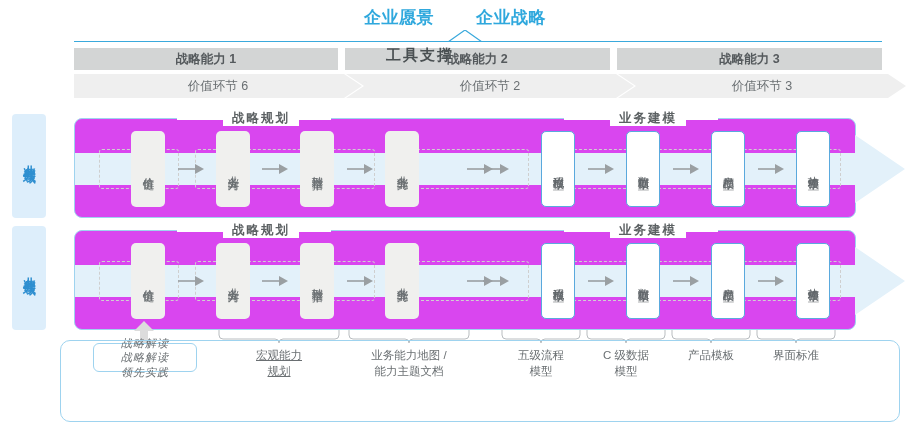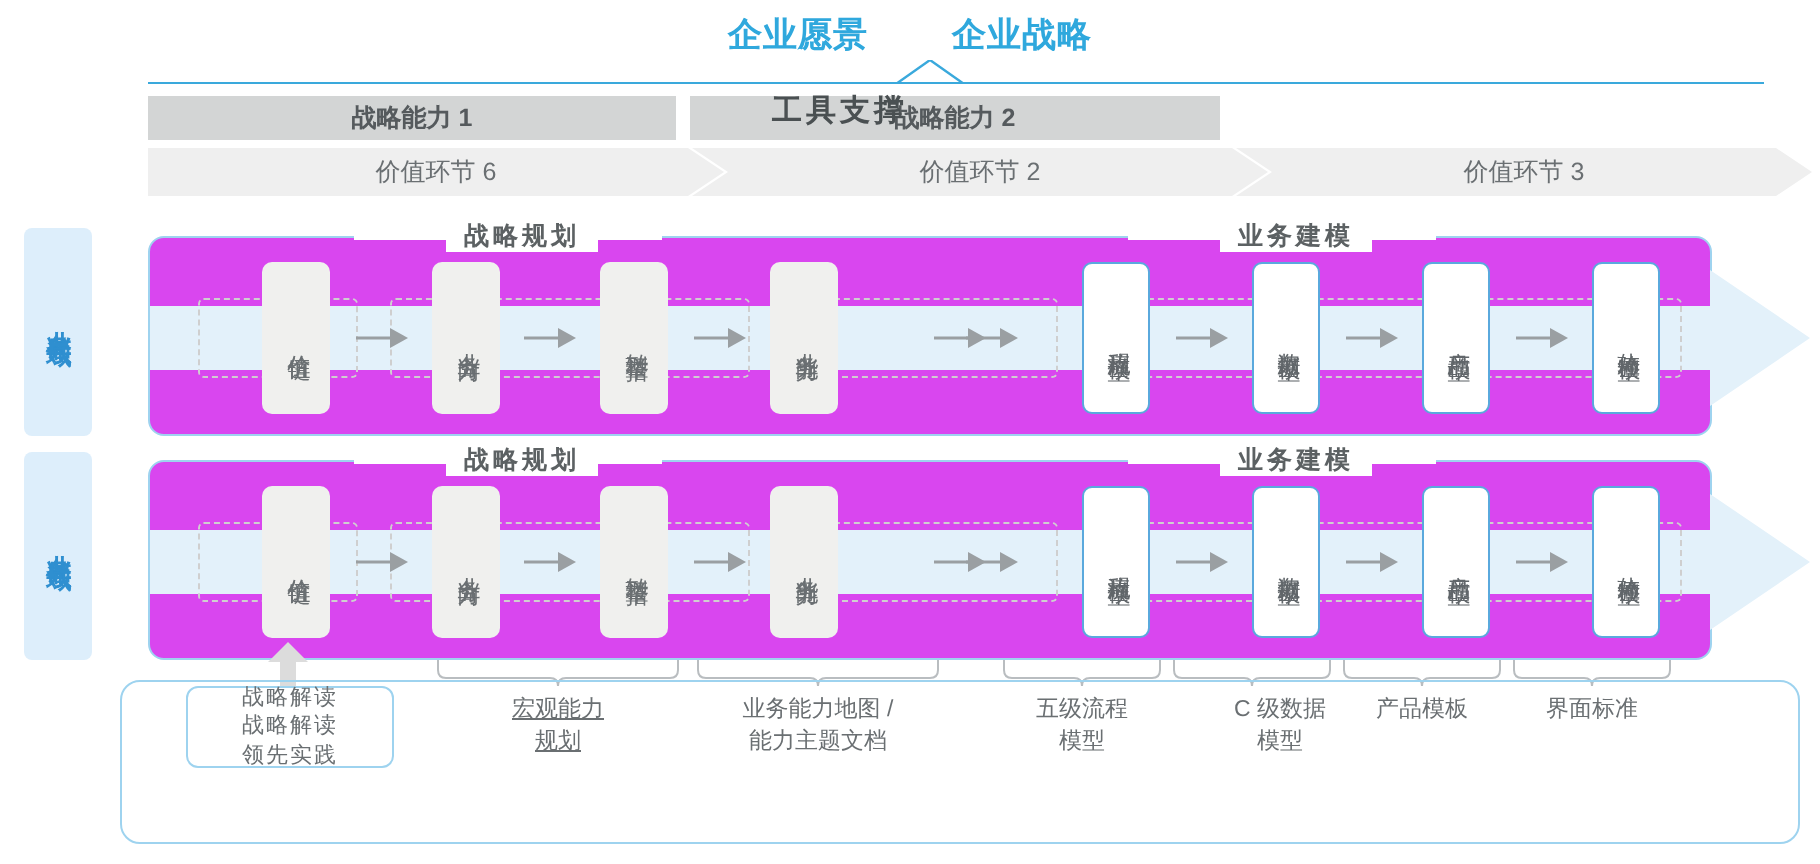--- a/index.html
+++ b/index.html
@@ -108,45 +108,47 @@
   
   #tools {
     position: absolute; left: 60px; top: 340px; width: 840px; height: 82px;
     border: 1px solid #9ed3ef; border-radius: 10px; background: transparent;
   }
   #tools-title {
     position: absolute; left: 0; top: 46px; width: 840px; text-align: center;
     font-size: 15px; font-weight: bold; color: #4a5052; letter-spacing: 2px;
   }
   #strategy-box {
-    position: absolute; left: 93px; top: 343px; width: 104px; height: 41px;
+    position: absolute; left: 93px; top: 343px; width: 104px; height: 29px;
     border: 1px solid #9ed3ef; border-radius: 6px; background: #ffffff;
     display: flex; align-items: center; justify-content: center;
     text-align: center; font-size: 11px; color: #6a6f72; line-height: 1.28;
     letter-spacing: 1px;
+    font-style: italic;
   }
   #strategy-arrow { position: absolute; left: 131px; top: 320px; width: 26px; height: 26px; }
 </style>
 </head>
 <body>
 
 <div id="root">
 
   <div class="top-titles">
     <span>企业愿景</span>
     <span>企业战略</span>
   </div>
   <div class="top-line"></div>
   <svg class="top-caret" viewBox="0 0 34 12">
     <polyline points="0,12 17,0 34,12" fill="none" stroke="#3aa9dc" stroke-width="1.2"></polyline>
   </svg>
 
   <div class="cap-row">
       <div class="cap" style="left: 0px; width: 264px;">战略能力 1</div>
       <div class="cap" style="left: 271px; width: 265px;">战略能力 2</div>
+      <div class="cap" style="left: 543px; width: 265px;">战略能力 3</div>
     </div>
   <div class="chev-row">
       <div class="chev" style="left: 0px; width: 288px; clip-path: polygon(0px 0px, calc(100% - 18px) 0px, 100% 50%, calc(100% - 18px) 100%, 0px 100%);">价值环节 6</div>
       <div class="chev" style="left: 272px; width: 288px; clip-path: polygon(0px 0px, calc(100% - 18px) 0px, 100% 50%, calc(100% - 18px) 100%, 0px 100%, 18px 50%);">价值环节 2</div>
       <div class="chev" style="left: 544px; width: 288px; clip-path: polygon(0px 0px, calc(100% - 18px) 0px, 100% 50%, calc(100% - 18px) 100%, 0px 100%, 18px 50%);">价值环节 3</div>
     </div>
 
   <div class="domain-label" id="domain1">业务领域 1</div>
   <div class="domain-label" id="domain2">业务领域 2</div>
 
@@ -275,21 +277,21 @@
       <svg class="bracket" viewBox="0 0 82 16" style="left: 500px; top: 330px; width: 82px; height: 16px;">
         <path d="M2,0 L2,5 Q2,9 6,9 L37,9 Q41,9 41,13 Q41,9 45,9 L76,9 Q80,9 80,5 L80,0" fill="none" stroke="#b9bdc0" stroke-width="1"></path>
       </svg>
       <div class="caption" style="left: 481px; top: 348px; width: 120px;">
         <div>五级流程</div>
         <div>模型</div>
       </div>
       <svg class="bracket" viewBox="0 0 82 16" style="left: 585px; top: 330px; width: 82px; height: 16px;">
         <path d="M2,0 L2,5 Q2,9 6,9 L37,9 Q41,9 41,13 Q41,9 45,9 L76,9 Q80,9 80,5 L80,0" fill="none" stroke="#b9bdc0" stroke-width="1"></path>
       </svg>
-      <div class="caption" style="left: 580px; top: 348px; width: 120px; text-align: center;">
+      <div class="caption" style="left: 566px; top: 348px; width: 120px; text-align: center;">
         <div>C 级数据</div>
         <div>模型</div>
       </div>
       <svg class="bracket" viewBox="0 0 82 16" style="left: 670px; top: 330px; width: 82px; height: 16px;">
         <path d="M2,0 L2,5 Q2,9 6,9 L37,9 Q41,9 41,13 Q41,9 45,9 L76,9 Q80,9 80,5 L80,0" fill="none" stroke="#b9bdc0" stroke-width="1"></path>
       </svg>
       <div class="caption" style="left: 651px; top: 348px; width: 120px;">
         <div>产品模板</div>
       </div>
       <svg class="bracket" viewBox="0 0 82 16" style="left: 755px; top: 330px; width: 82px; height: 16px;">

